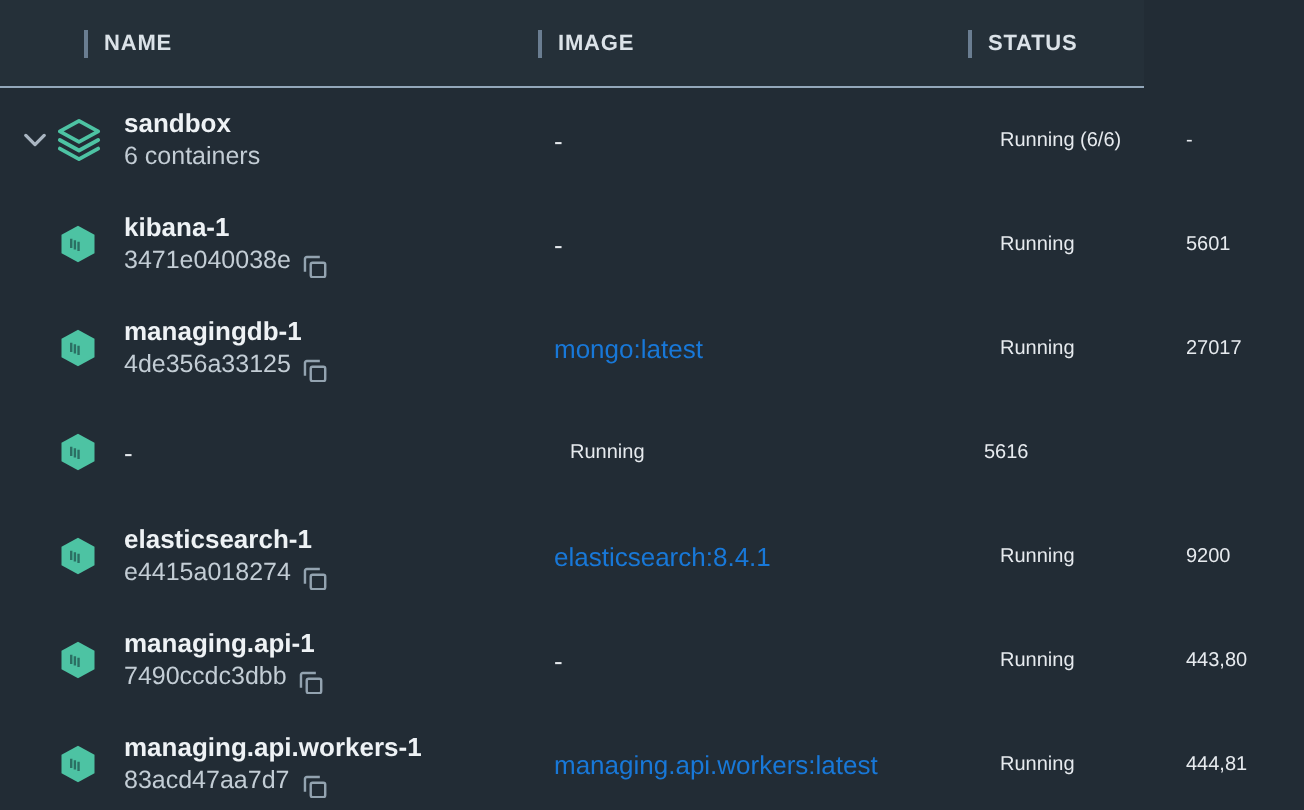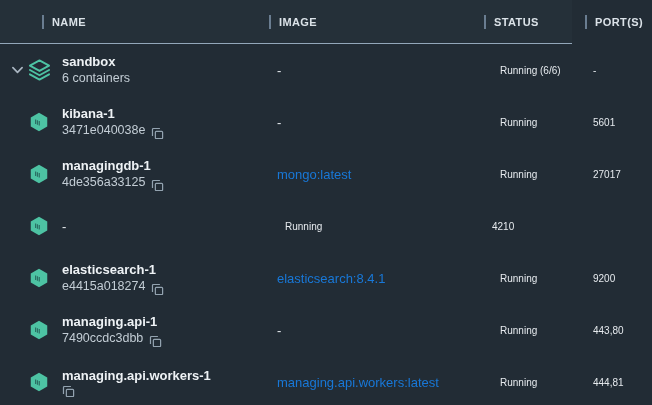--- a/index.html
+++ b/index.html
@@ -53,24 +53,20 @@
       <span>NAME</span>
     </div>
     <div class="th th-status">
       <span class="th-bar"></span>
       <span>STATUS</span>
     </div>
     <div class="th th-image">
       <span class="th-bar"></span>
       <span>IMAGE</span>
     </div>
-    <div class="th th-ports">
-      <span class="th-bar"></span>
-      <span>PORT(S)</span>
-    </div>
   </div>
 
   <div class="tbody" id="rows">
       <div class="row">
       <div class="cell-icon">
         <span class="chevron">
           <svg viewBox="0 0 12 8" width="11" height="8">
               <polyline points="1,1.5 6,6.5 11,1.5" fill="none" stroke="#aab6c2" stroke-width="1.8" stroke-linecap="round" stroke-linejoin="round"></polyline>
             </svg>
         </span>
@@ -159,21 +155,21 @@
           <svg viewBox="0 0 24 24" width="22" height="22">
             <path d="M12 2 L21 7 V17 L12 22 L3 17 V7 Z" fill="#4dc3a3"></path>
             <path d="M8.3 9.2 v5 M10.3 10 v5 M12.3 10.8 v5" stroke="rgba(16,42,48,0.55)" stroke-width="1.3" fill="none"></path>
           </svg>
         </span>
       </div>
       <div class="cell-image">
         <span>-</span>
       </div>
       <div class="cell-status">Running</div>
-      <div class="cell-ports">4210</div>
+      <div class="cell-ports">5616</div>
     </div>
       <div class="row">
       <div class="cell-icon">
 
         <span class="row-icon">
           <svg viewBox="0 0 24 24" width="22" height="22">
             <path d="M12 2 L21 7 V17 L12 22 L3 17 V7 Z" fill="#4dc3a3"></path>
             <path d="M8.3 9.2 v5 M10.3 10 v5 M12.3 10.8 v5" stroke="rgba(16,42,48,0.55)" stroke-width="1.3" fill="none"></path>
           </svg>
         </span>
@@ -230,20 +226,21 @@
         <span class="row-icon">
           <svg viewBox="0 0 24 24" width="22" height="22">
             <path d="M12 2 L21 7 V17 L12 22 L3 17 V7 Z" fill="#4dc3a3"></path>
             <path d="M8.3 9.2 v5 M10.3 10 v5 M12.3 10.8 v5" stroke="rgba(16,42,48,0.55)" stroke-width="1.3" fill="none"></path>
           </svg>
         </span>
       </div>
       <div class="cell-name">
         <div class="nm">managing.api.workers-1</div>
         <div class="sub">
+          <span>83acd47aa7d7</span>
           <span class="copy">
             <svg viewBox="0 0 14 14" width="13" height="13" fill="none" stroke="#93a3b0" stroke-width="1.3">
               <rect x="4.7" y="4.7" width="7.8" height="7.8" rx="1"></rect>
               <path d="M9.6 1.6 H2.6 a1 1 0 0 0 -1 1 V9.6"></path>
             </svg>
           </span>
         </div>
       </div>
       <div class="cell-image">
         <span class="link">managing.api.workers:latest</span>

